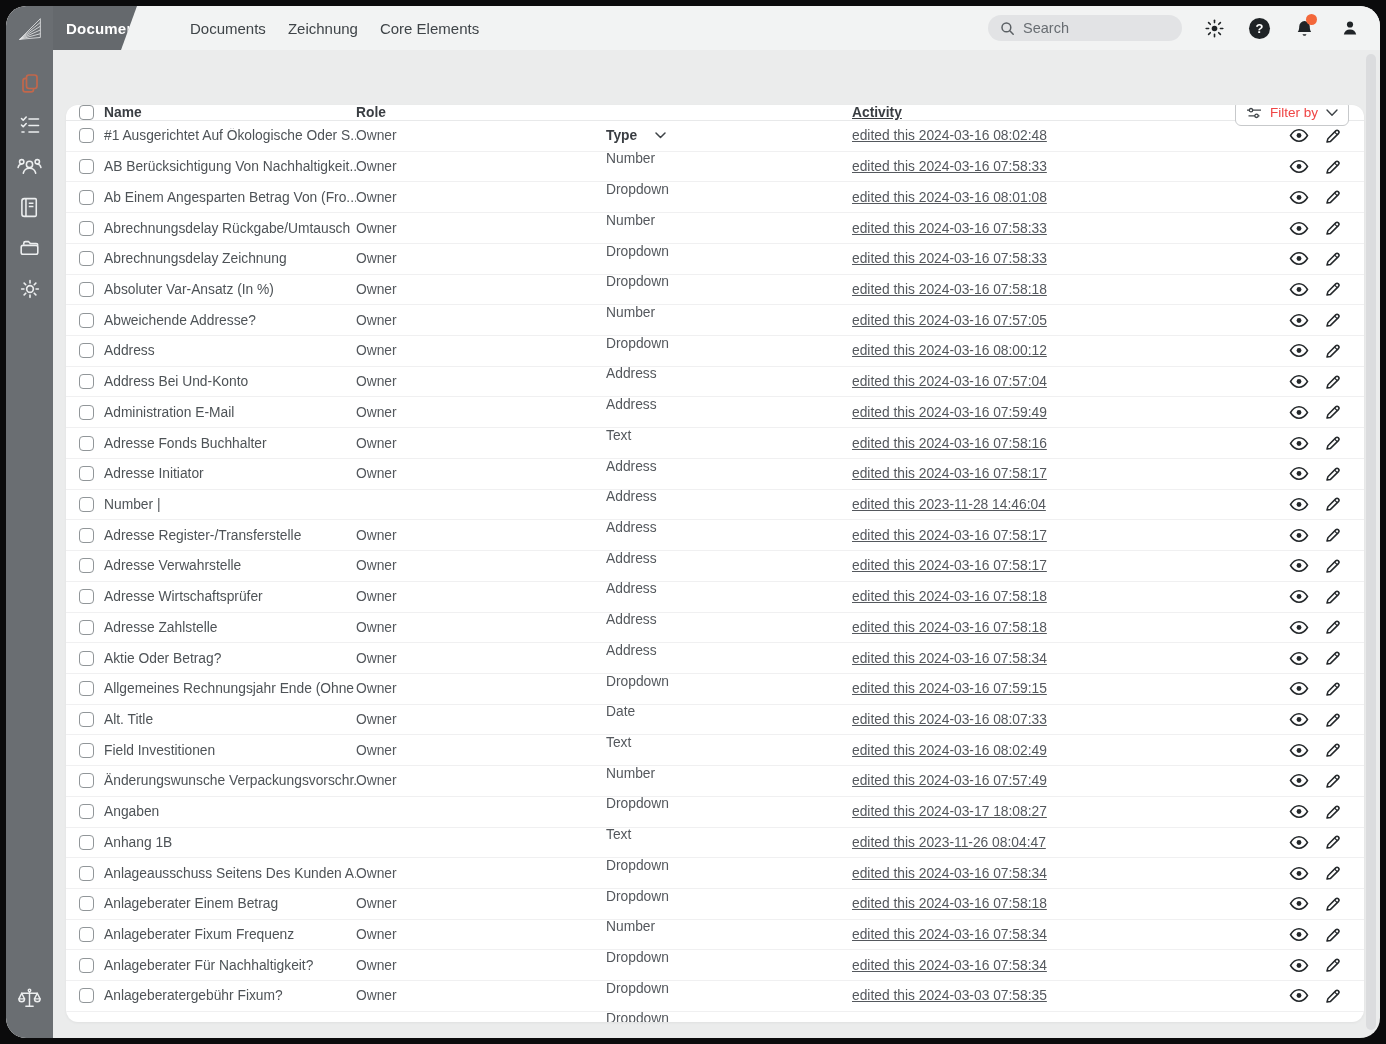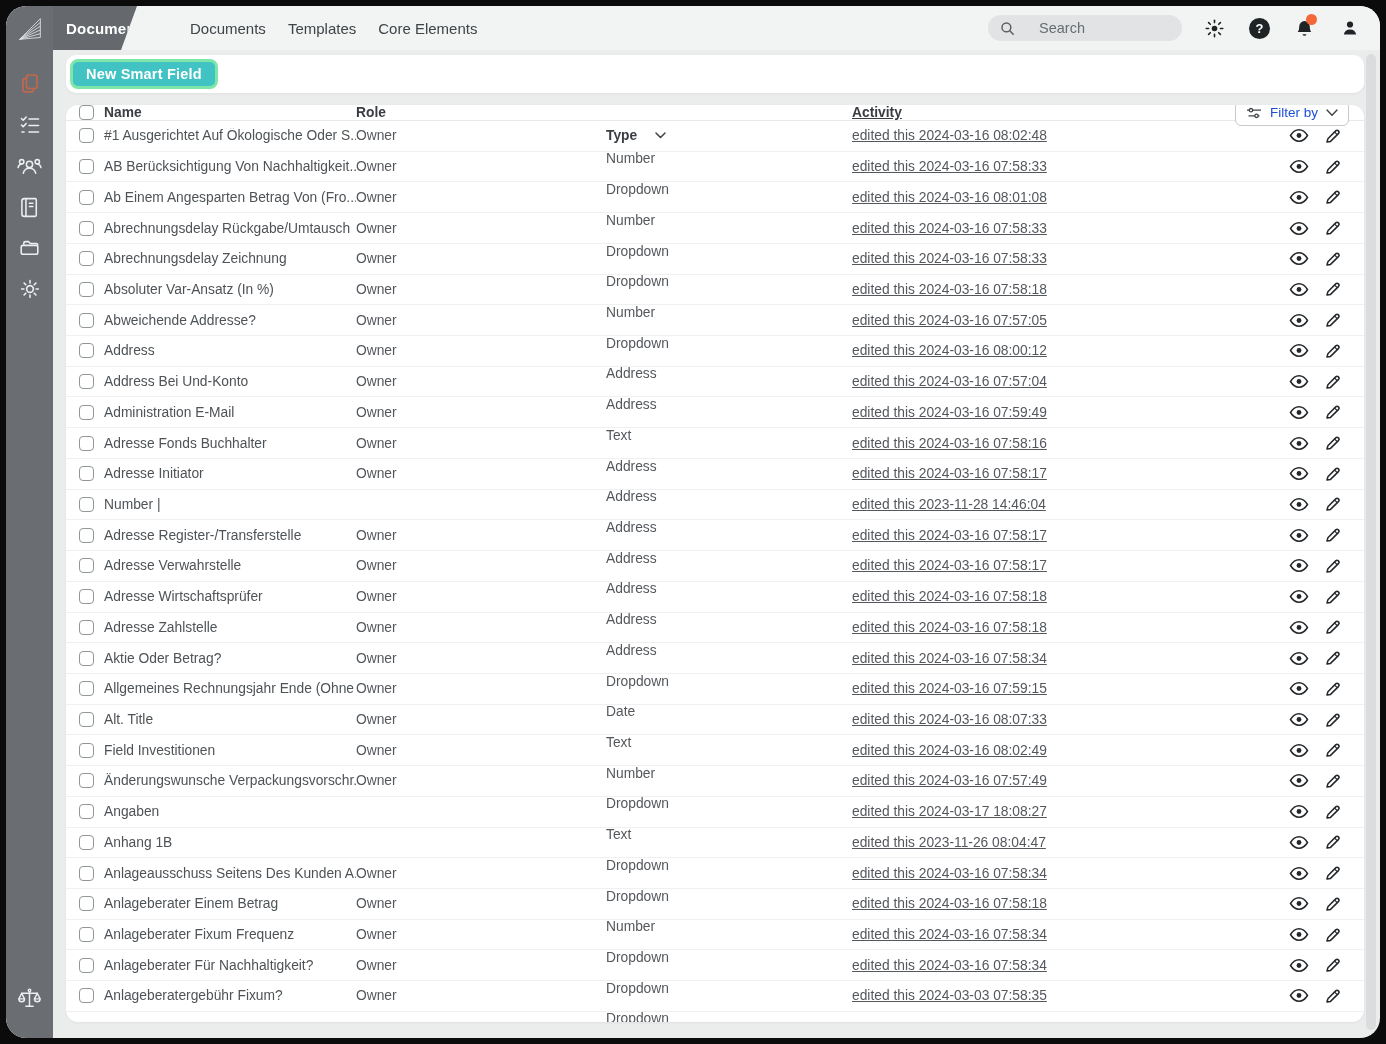--- a/index.html
+++ b/index.html
@@ -20,21 +20,21 @@
     position:absolute; left:0; top:0; width:84px; height:44px; background:#65696d;
     clip-path:polygon(0 0, 100% 0, calc(100% - 16px) 100%, 0 100%);
     color:#fff; font-size:15px; font-weight:700; display:flex; align-items:center;
     padding-left:13px; letter-spacing:.2px; cursor:pointer;
   }
   .nav { position:absolute; left:137px; top:0; height:44px; display:flex; align-items:center; gap:22px; }
   .nav span { font-size:15px; color:#3f4448; cursor:pointer; }
   .top-right { position:absolute; right:8px; top:0; height:44px; display:flex; align-items:center; }
   .search {
     width:194px; height:26px; border-radius:13px; background:#e2e3e5;
-    display:flex; align-items:center; padding:0 12px; gap:24px; margin-right:10px; cursor:text;
+    display:flex; align-items:center; padding:0 12px; gap:8px; margin-right:10px; cursor:text;
   }
   .search span { font-size:14.5px; color:#686d72; }
   .icon-btn { width:45px; height:44px; display:flex; align-items:center; justify-content:center; position:relative; cursor:pointer; }
   .help-circle { width:21px; height:21px; border-radius:50%; background:#1f2326; color:#fff;
     font-size:13px; font-weight:700; display:flex; align-items:center; justify-content:center; }
   .badge { position:absolute; top:8px; right:10px; width:11px; height:11px; border-radius:50%; }
   
   .sidebar {
     position:absolute; left:0; top:0; width:47px; height:100%; background:#6a6e72; z-index:3;
     display:flex; flex-direction:column; align-items:center;
@@ -60,21 +60,21 @@
   .col-check { width:38px; flex:none; padding-left:13px; display:flex; align-items:center; }
   .col-name { width:252px; flex:none; overflow:hidden; white-space:nowrap; }
   .col-role { width:250px; flex:none; }
   .col-type { width:246px; flex:none; display:flex; align-items:center; gap:18px;margin-top:46px; }
   .col-activity { flex:1; min-width:0;text-decoration:underline; }
   .col-actions { width:150px; flex:none; display:flex; align-items:center; justify-content:flex-end; }
   .thead .col-actions { padding-right:15px; }
   .filter-btn {
     height:26px; border:1px solid #c7c9cb; border-radius:6px; background:#fff;
     display:flex; align-items:center; gap:8px; padding:0 10px;
-    font-size:13.5px; color:#1d4ed8; font-family:inherit; font-weight:400; cursor:pointer;
+    font-size:13.5px; color:#ef4444; font-family:inherit; font-weight:400; cursor:pointer;
   }
   .tbody { }
   .trow { display:flex; align-items:center; height:30.72px; border-bottom:1px solid #f0f0f1;
     font-size:13.8px; color:#54585d; }
   .trow .col-name { color:#4e5357; }
   .trow .col-actions { padding-right:18px; gap:7px; }
   .checkbox { width:15px; height:15px; border:1.5px solid #919699; border-radius:4px; background:#fff; cursor:pointer; }
   .row-icon { width:27px; height:22px; background:none; border:none; padding:0;
     display:flex; align-items:center; justify-content:center; cursor:pointer; }
   .scrollbar { position:absolute; right:4px; top:48px; bottom:8px; width:10px;
@@ -84,21 +84,21 @@
 <body>
 
 <div class="window">
 
   <header class="topbar">
     <div class="tab">
       <span>Documents</span>
     </div>
     <nav class="nav">
       <span>Documents</span>
-      <span>Templates</span>
+      <span>Zeichnung</span>
       <span>Core Elements</span>
     </nav>
     <div class="top-right">
       <div class="search">
         <svg width="15" height="15" viewBox="0 0 15 15">
           <circle cx="6.4" cy="6.4" r="4.4" fill="none" stroke="#5b6064" stroke-width="1.5"></circle>
           <line x1="9.8" y1="9.8" x2="13.2" y2="13.2" stroke="#5b6064" stroke-width="1.5" stroke-linecap="round"></line>
         </svg>
         <span>Search</span>
       </div>
@@ -220,23 +220,20 @@
               <path d="M2.8 12.4a2.7 2.7 0 0 0 5.4 0"></path>
             <path d="M20.5 7l-2.7 5.4h5.4z"></path>
               <path d="M17.8 12.4a2.7 2.7 0 0 0 5.4 0"></path>
           </g>
         </svg>
       </div>
     </div>
   </aside>
 
   <main class="main">
-    <div class="card card-actions">
-      <button class="btn-new">New Smart Field</button>
-    </div>
 
     <div class="card card-table">
       <div class="thead">
         <div class="col-check">
           <div class="checkbox"></div>
         </div>
         <div class="col-name">Name</div>
         <div class="col-role">Role</div>
         <div class="col-type">
           <span>Type</span>

